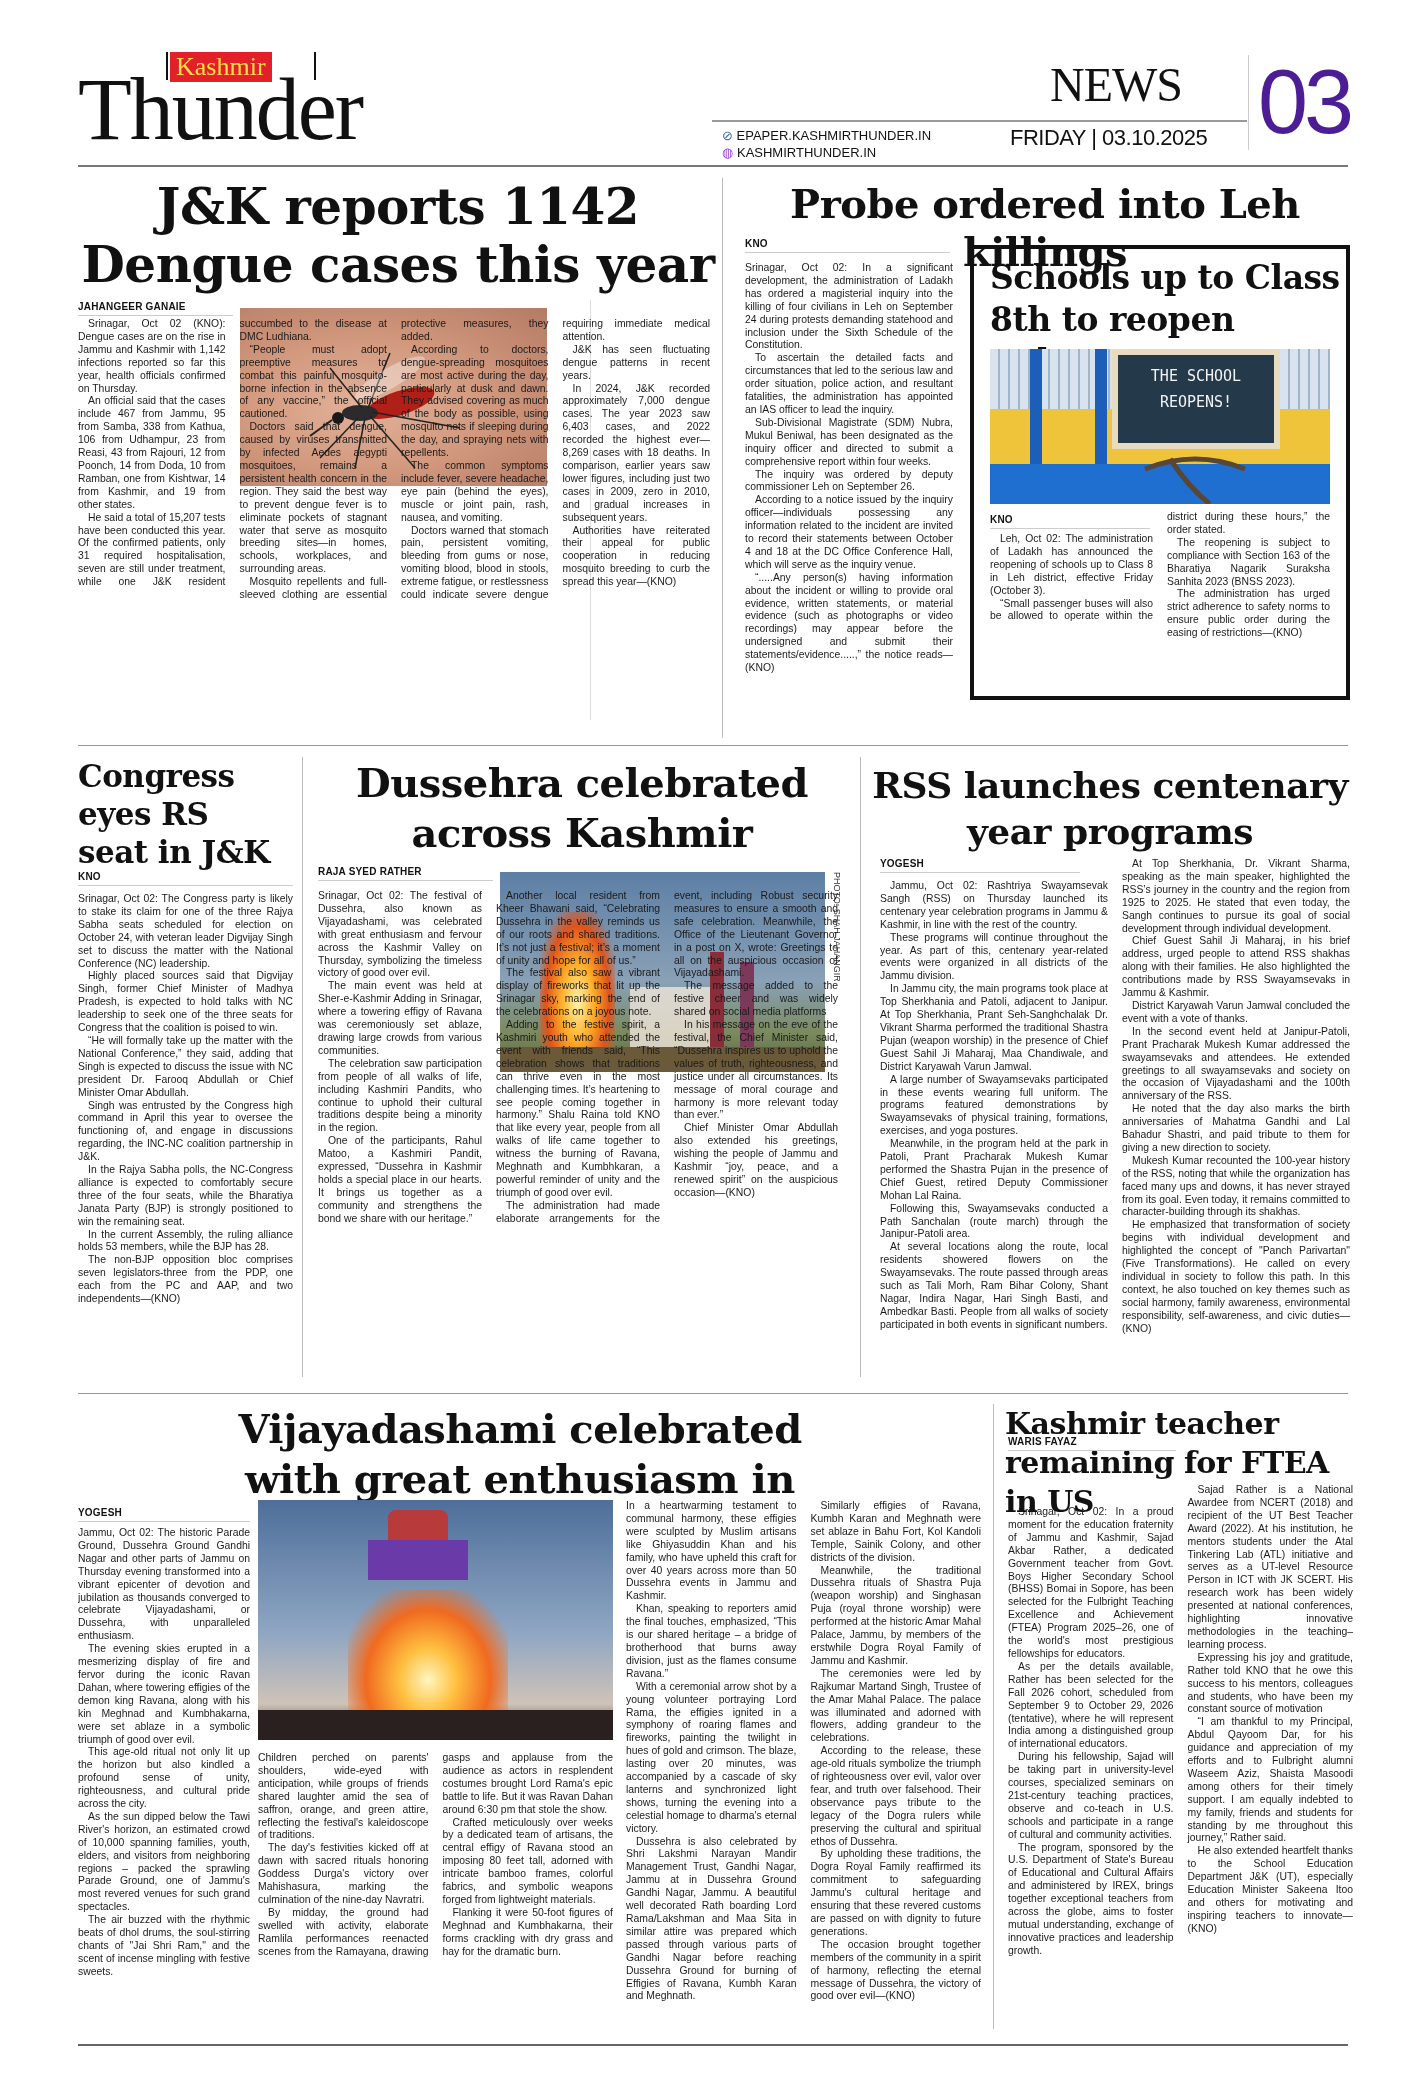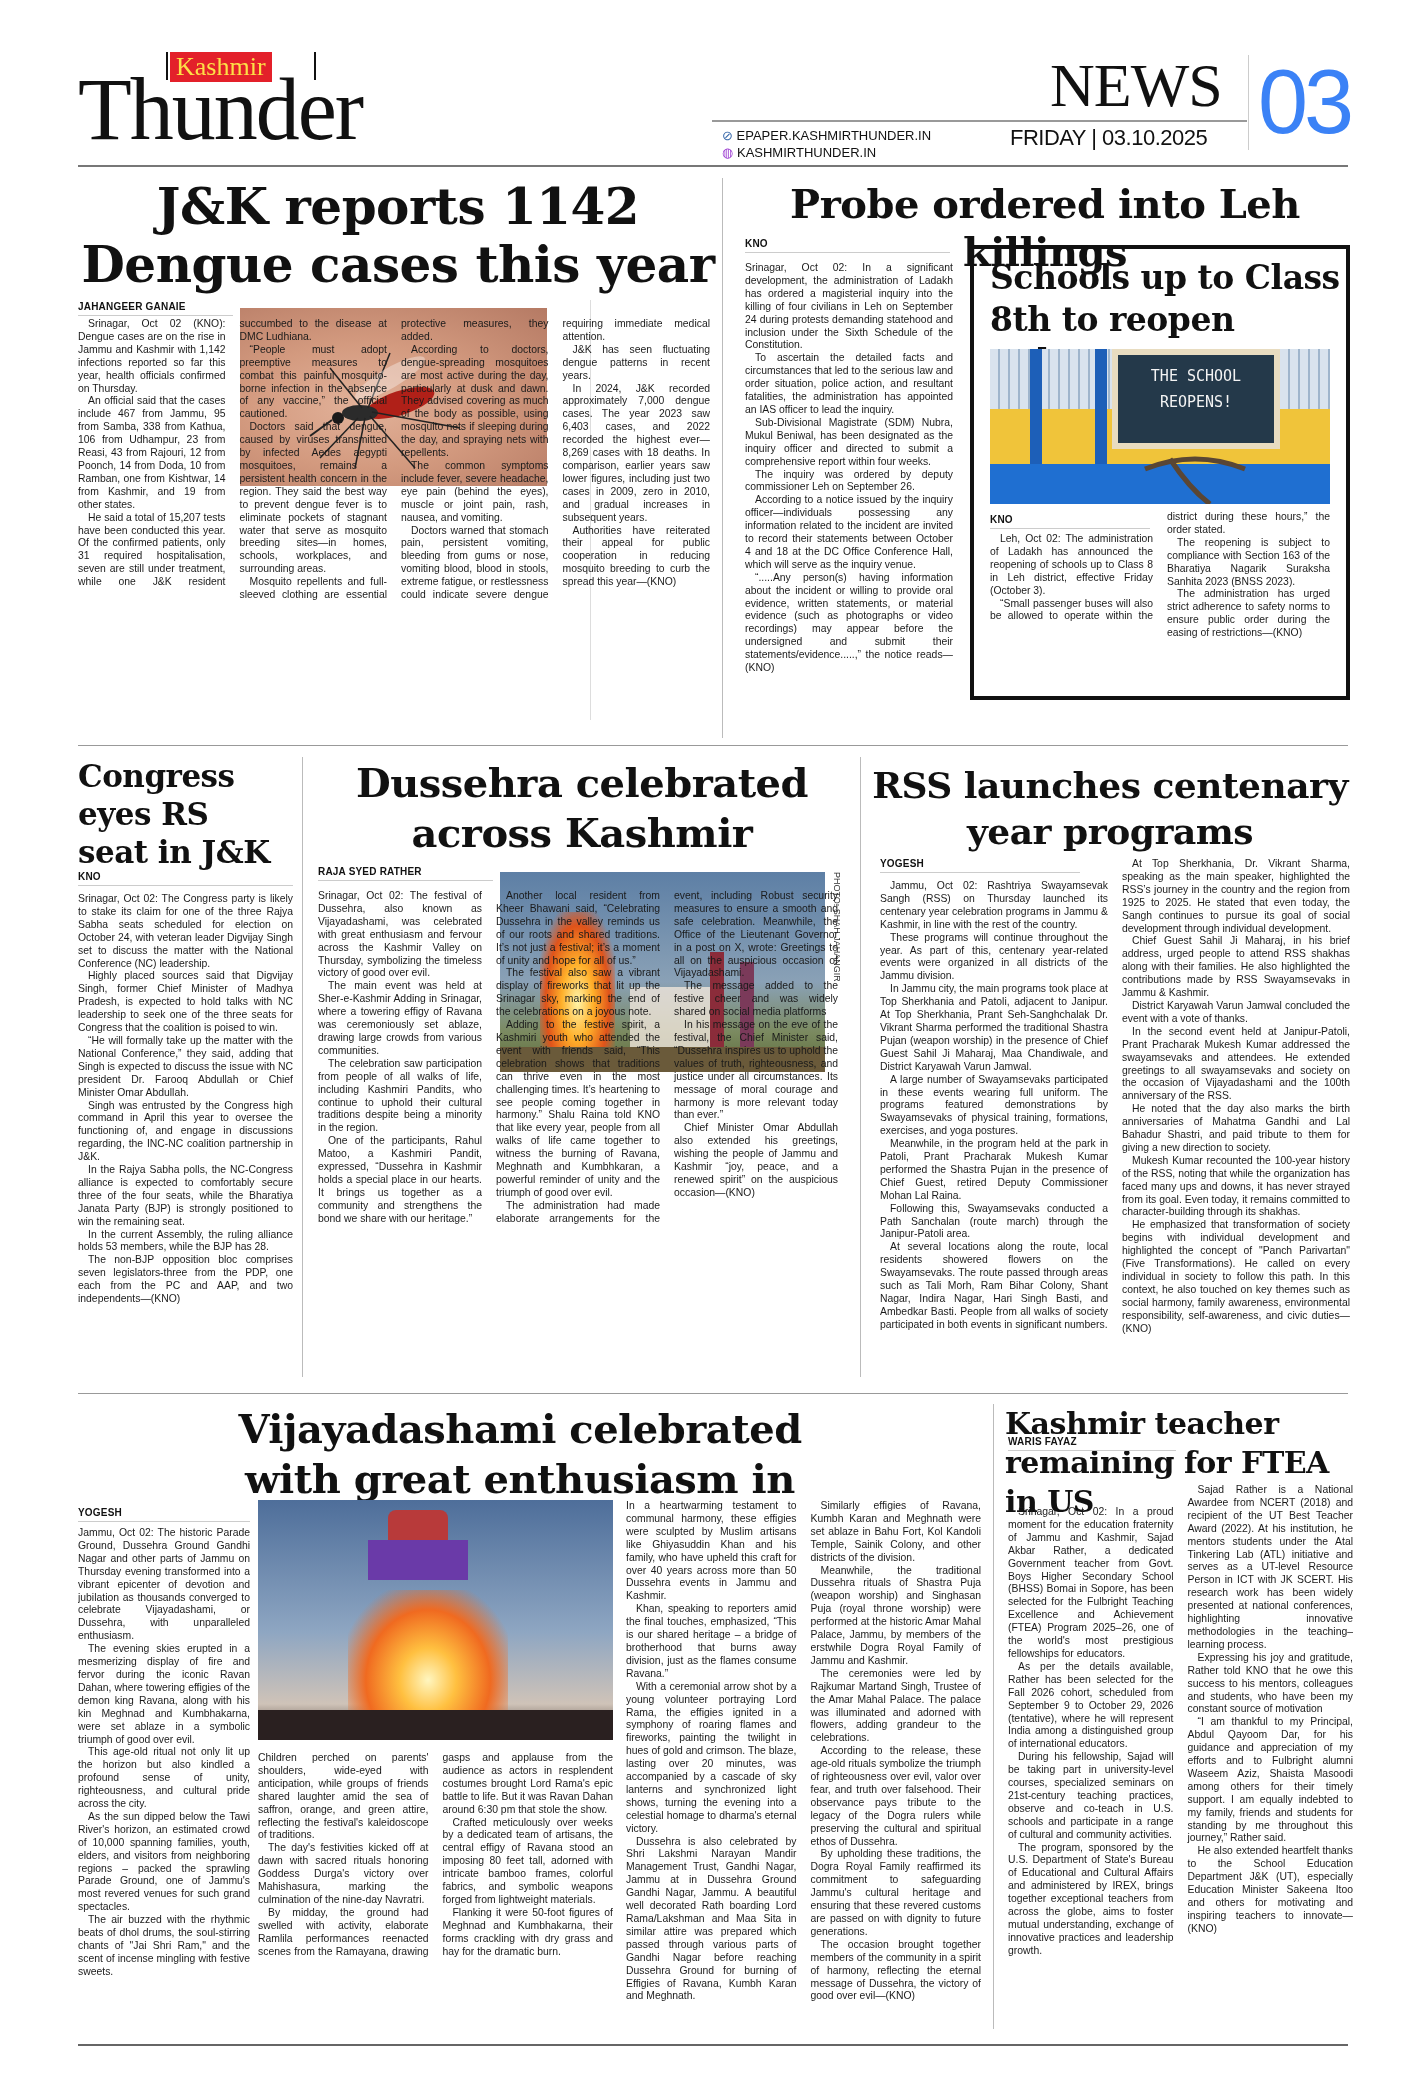--- a/index.html
+++ b/index.html
@@ -23,23 +23,23 @@
 <body>
 
 <header>
   <div class="abs" style="left:78px;top:52px;width:340px;height:100px;">
     <div class="abs kashmir-badge" style="left:92px;top:0;">Kashmir</div>
     <div class="abs" style="left:88px;top:0;width:1.5px;height:28px;background:#111;"></div>
     <div class="abs" style="left:236px;top:0;width:1.5px;height:28px;background:#111;"></div>
     <div class="abs masthead-thunder" style="left:0;top:18px;">Thunder</div>
   </div>
 
-  <div class="abs" style="left:1050px;top:55px;font-family:'Liberation Serif',serif;font-size:62px;line-height:60px;letter-spacing:-1px;">NEWS</div>
+  <div class="abs" style="left:1050px;top:55px;font-family:'Liberation Serif',serif;font-size:48px;line-height:60px;letter-spacing:-1px;">NEWS</div>
   <div class="abs" style="left:1248px;top:55px;width:1px;height:95px;background:#ccc;"></div>
-  <div class="abs" style="left:1258px;top:55px;font-family:'Liberation Sans',sans-serif;font-size:90px;line-height:95px;color:#3b82f6;letter-spacing:-4px;">03</div>
+  <div class="abs" style="left:1258px;top:55px;font-family:'Liberation Sans',sans-serif;font-size:90px;line-height:95px;color:#4c1d95;letter-spacing:-4px;">03</div>
 
   <div class="rule-h" style="left:712px;top:120px;width:535px;background:#999;height:2px;"></div>
   <div class="abs" style="left:722px;top:127px;font-family:'Liberation Sans',sans-serif;font-size:13px;line-height:17px;">
     <div><span style="color:#3566a8;">⊘</span> <span>EPAPER.KASHMIRTHUNDER.IN</span></div>
     <div><span style="color:#9b3bd1;">◍</span> <span>KASHMIRTHUNDER.IN</span></div>
   </div>
   <div class="abs" style="left:1010px;top:125px;font-family:'Liberation Sans',sans-serif;font-size:22px;letter-spacing:-0.5px;">FRIDAY | 03.10.2025</div>
   <div class="rule-h" style="left:78px;top:165px;width:1270px;height:2px;background:#777;"></div>
 </header>
 

